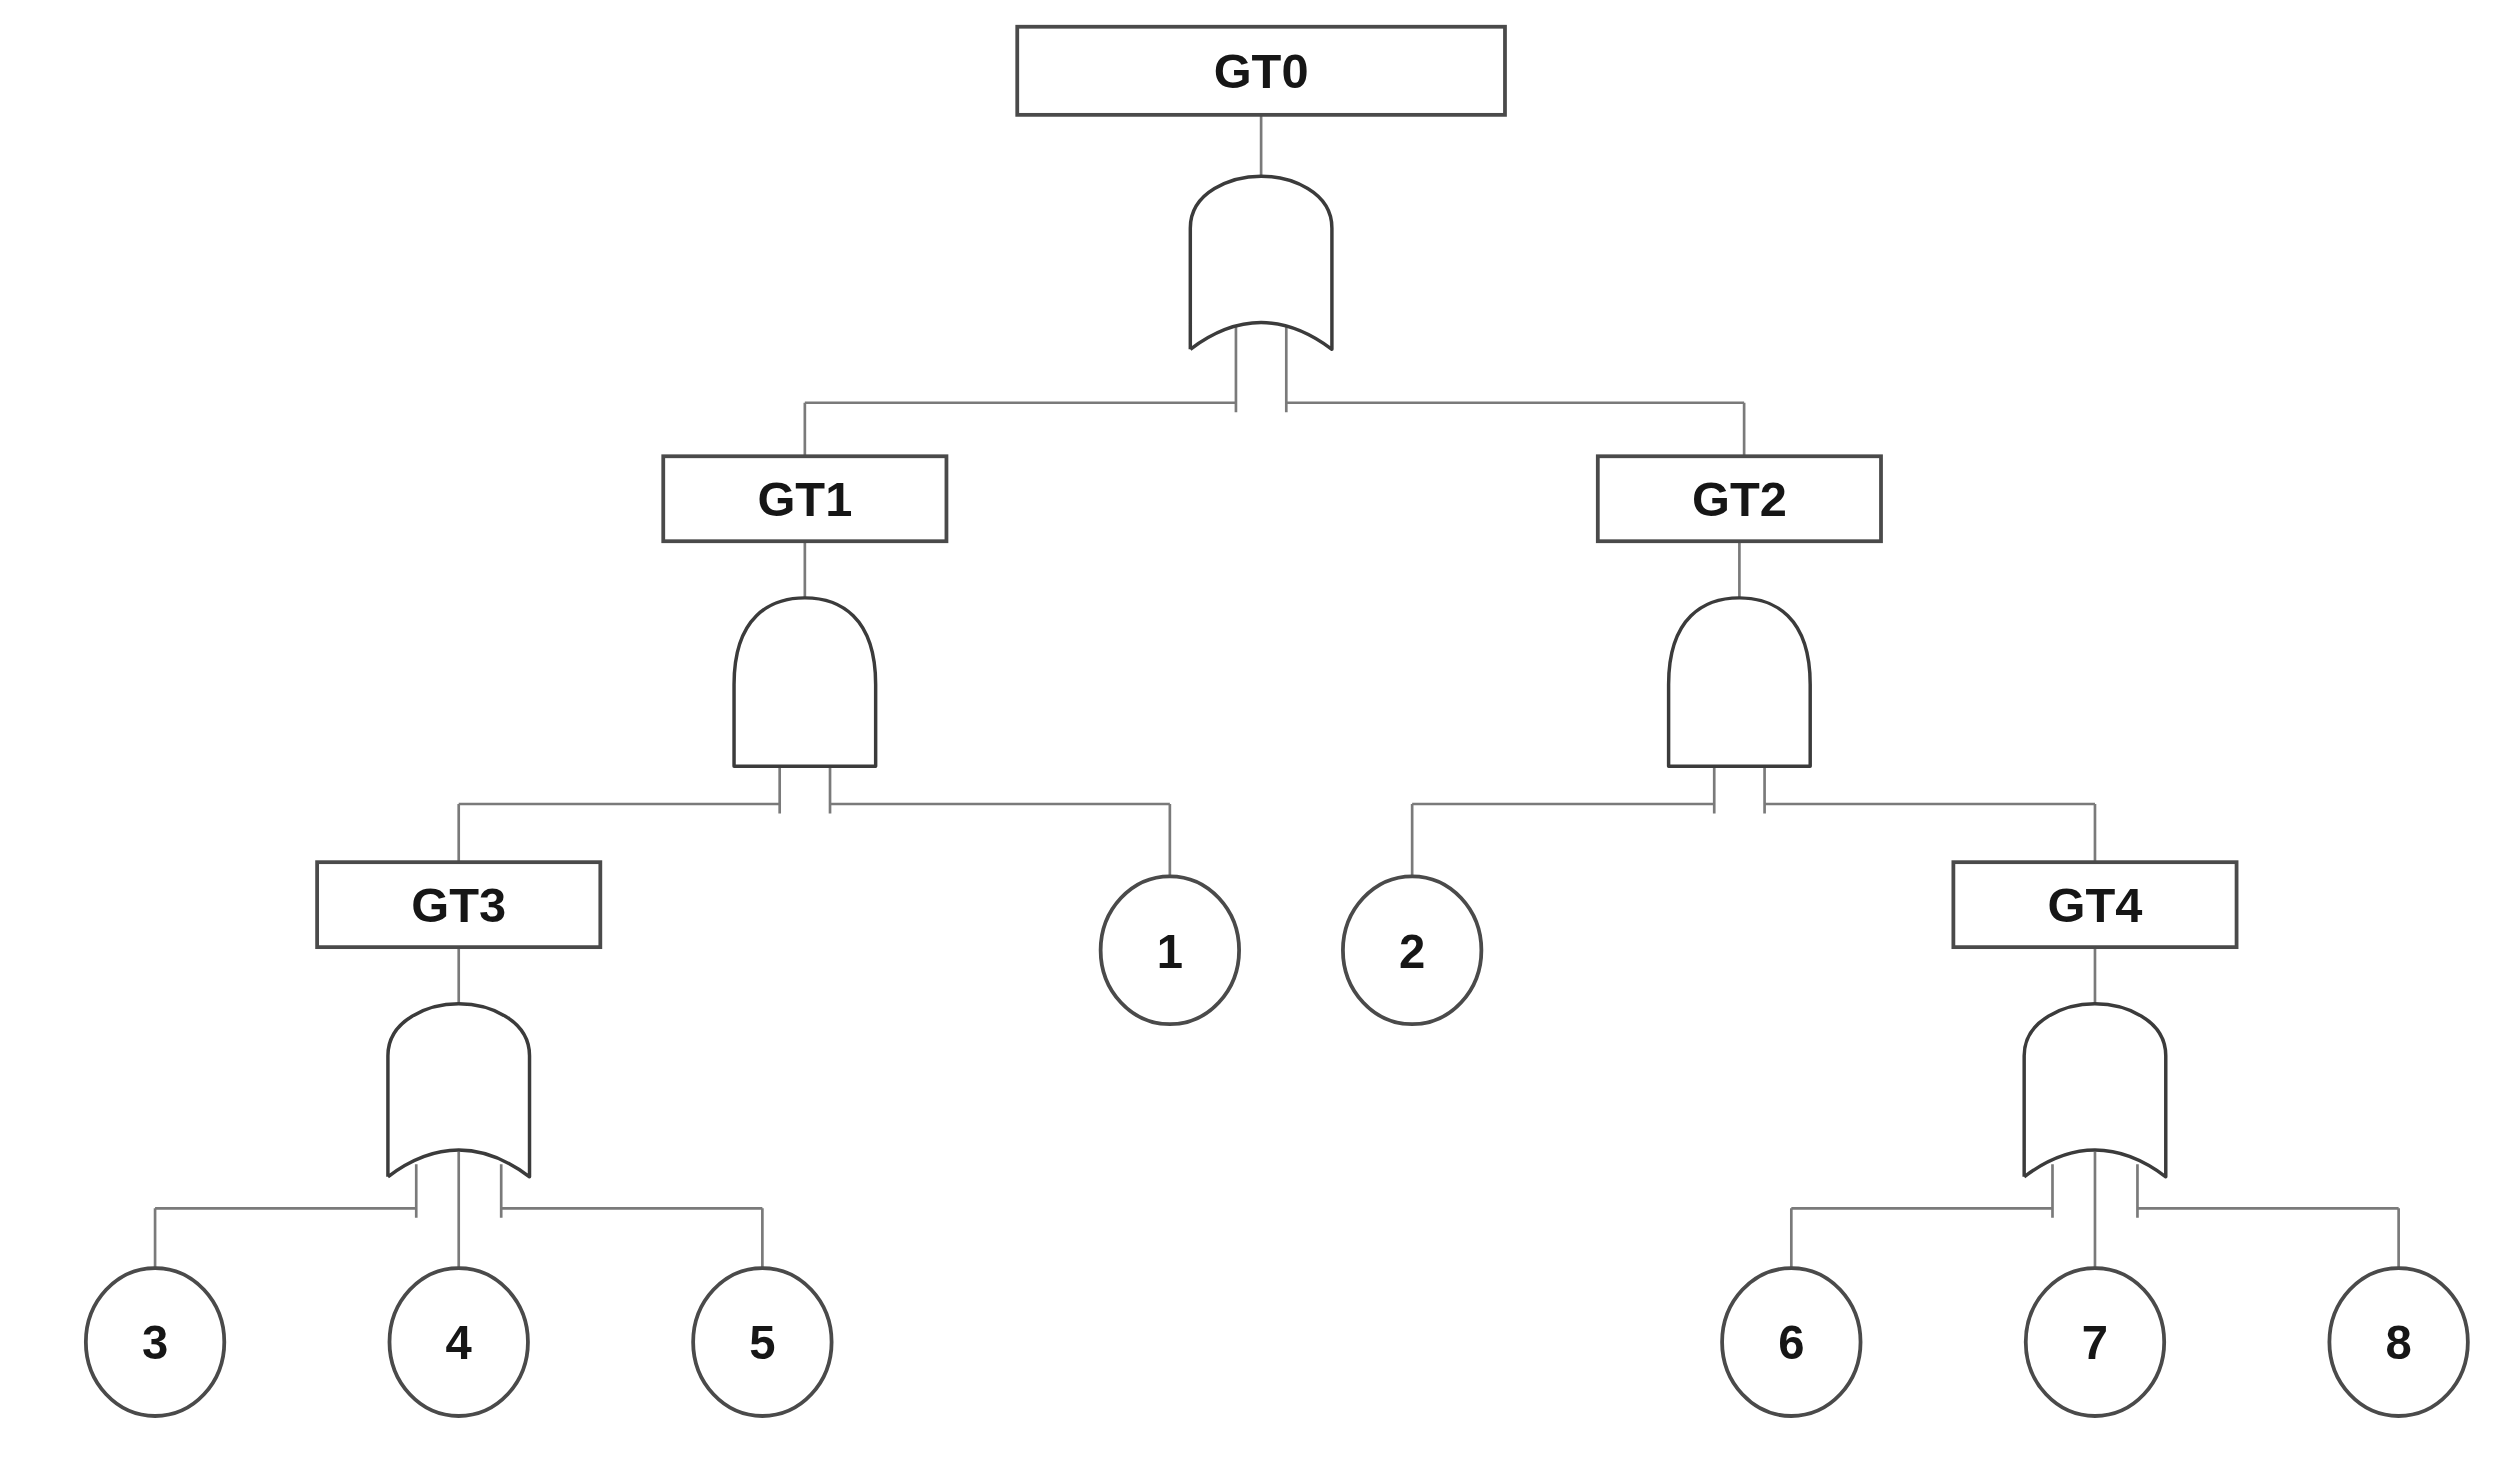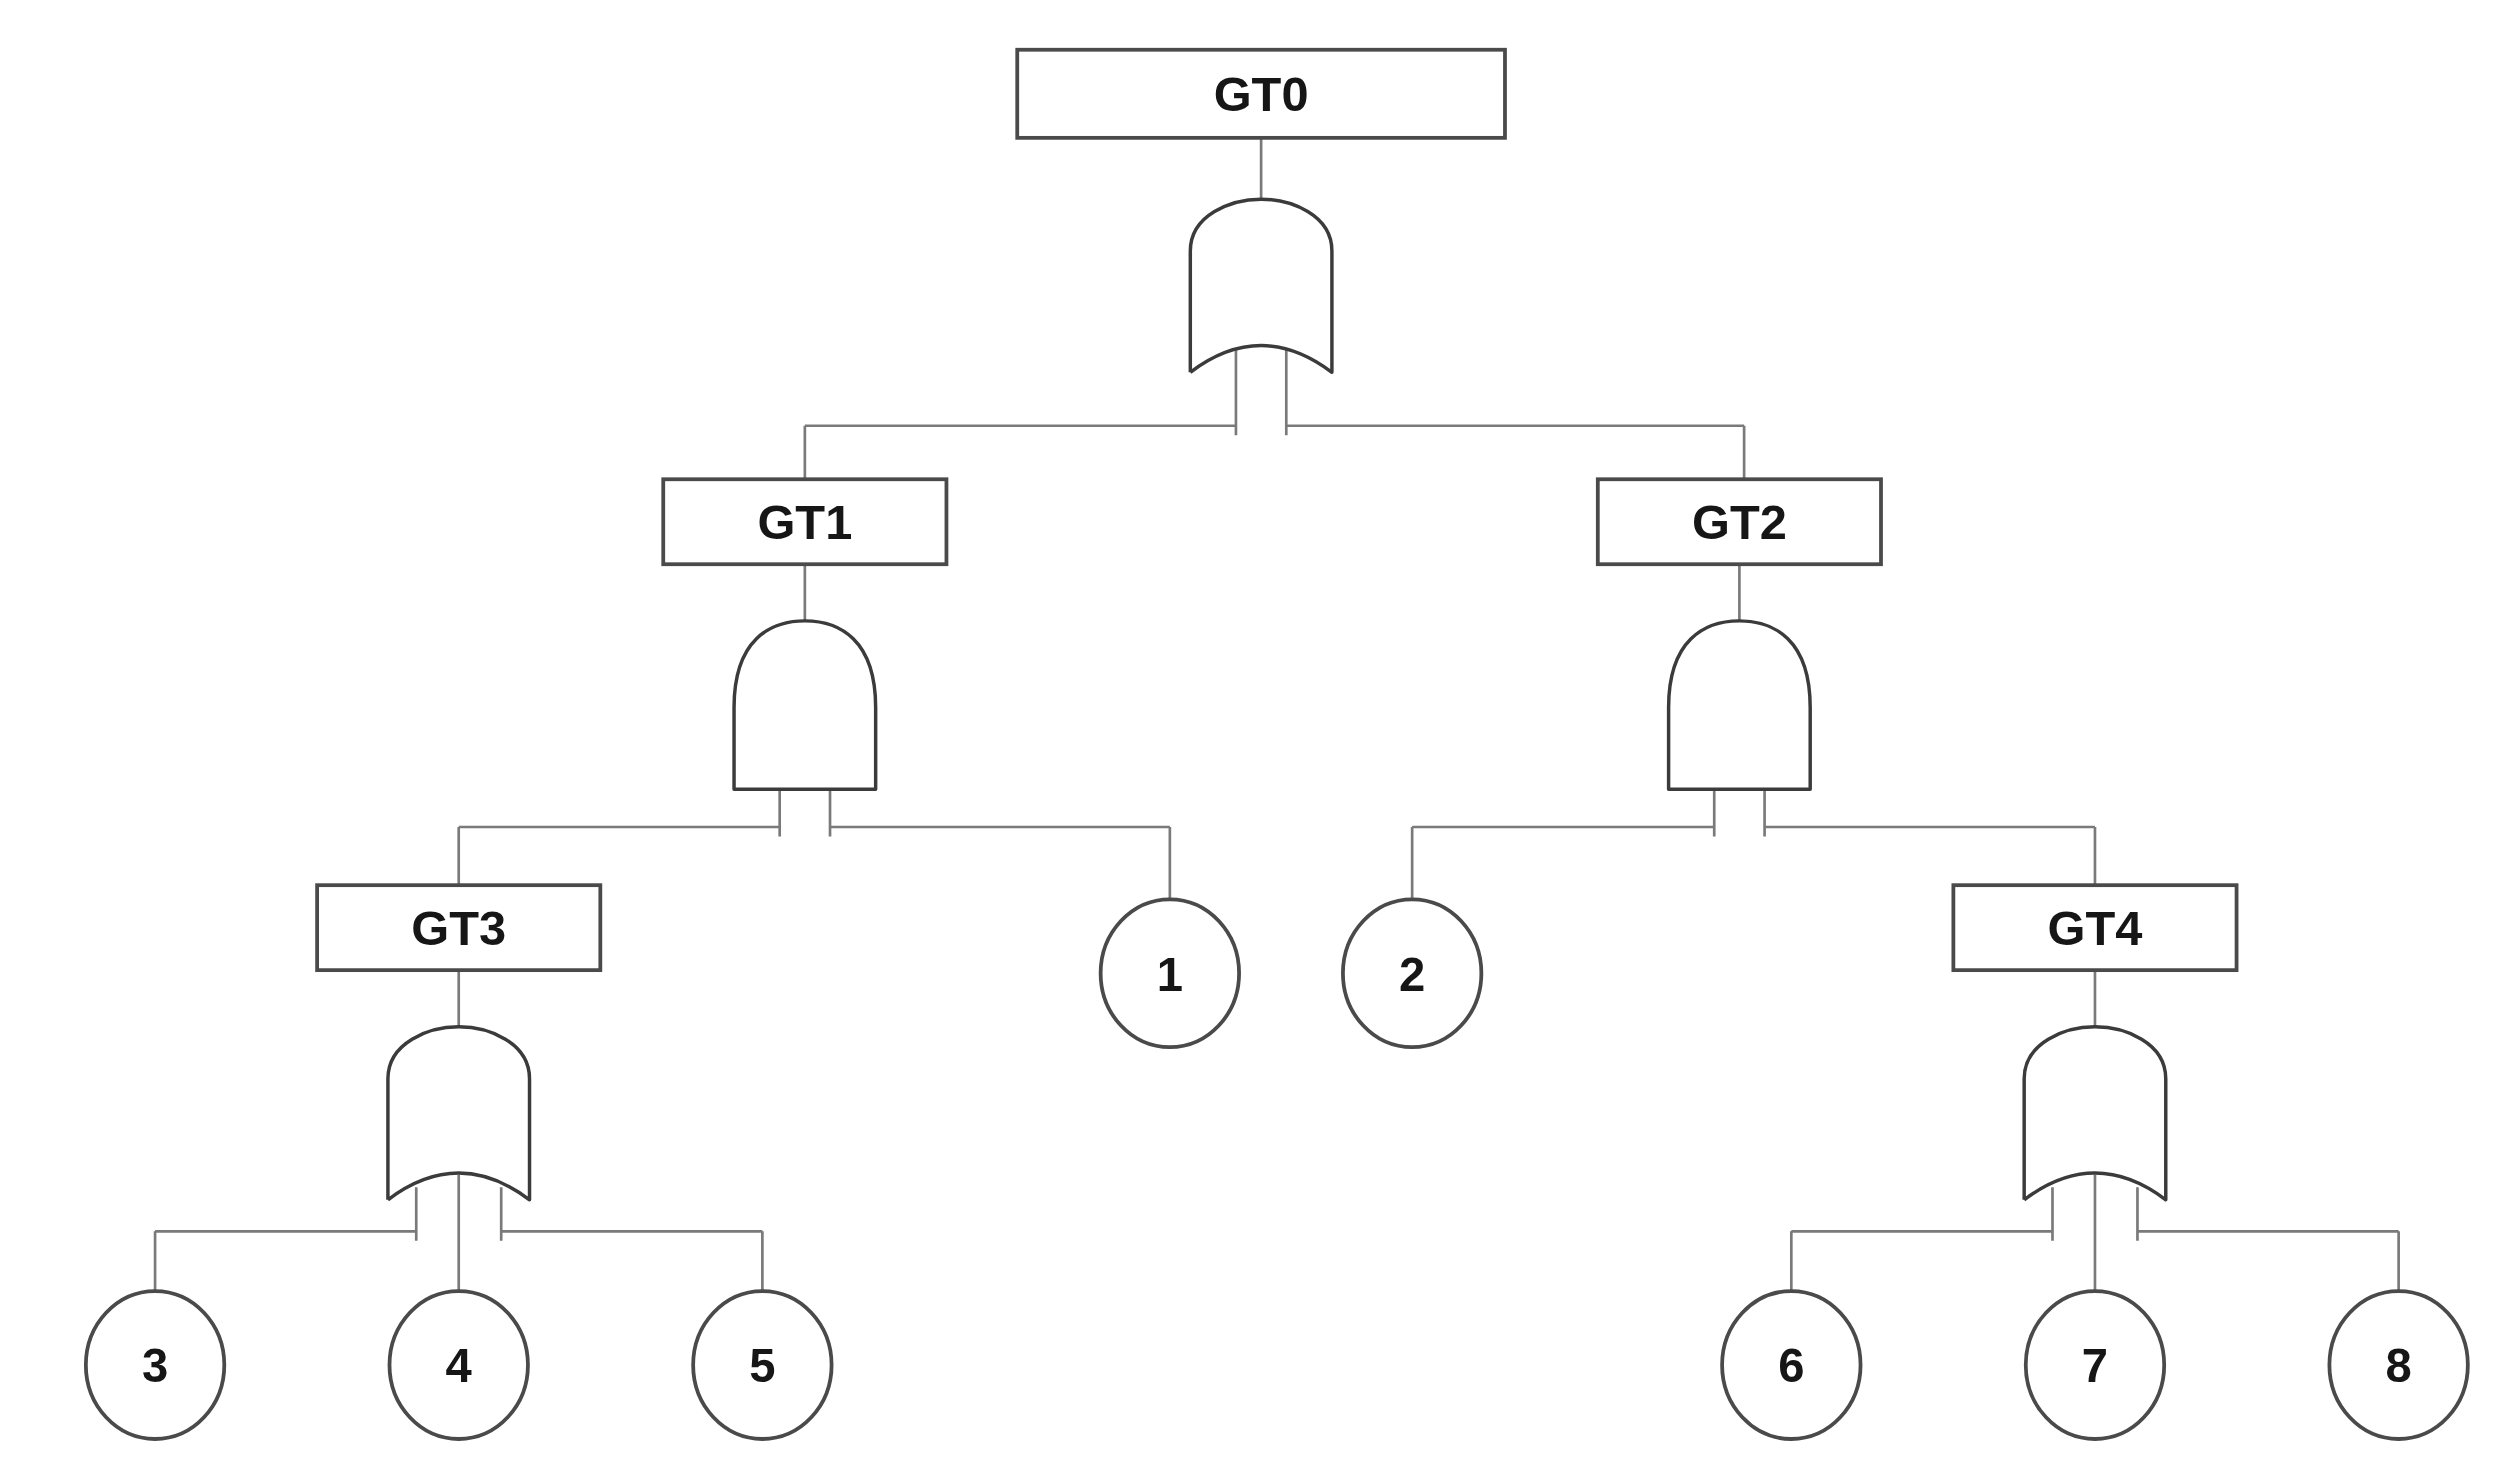--- a/index.html
+++ b/index.html
@@ -1,16 +1,16 @@
 <!DOCTYPE html>
 <html style="font-size:13px"><head>
 <meta charset="utf-8">
 <style>
   html,body{margin:0;padding:0;width:100%;height:100%;background:#ffffff;overflow:hidden;}
-  .stage{position:absolute;inset:0;display:flex;align-items:center;justify-content:center;background:#fff;}
+  .stage{position:absolute;inset:0;display:flex;align-items:flex-start;justify-content:center;background:#fff;}
   svg{width:100vw;height:56.62vw;max-height:100vh;display:block;}
   .node-box{fill:#ffffff;stroke:#4a4a4a;stroke-width:2.4;}
   .gate{fill:#ffffff;stroke:#3b3b3b;stroke-width:2.2;stroke-linejoin:round;}
   .event-circle{fill:#ffffff;stroke:#4a4a4a;stroke-width:2.4;}
   .wire{stroke:#7a7a7a;stroke-width:1.7;fill:none;}
   .node-label{font-family:"Liberation Sans","DejaVu Sans",sans-serif;font-weight:bold;font-size:31px;fill:#161616;text-anchor:middle;}
   .event-label{font-family:"Liberation Sans","DejaVu Sans",sans-serif;font-weight:bold;font-size:30px;fill:#161616;text-anchor:middle;}
 </style>
 </head>
 <body>

